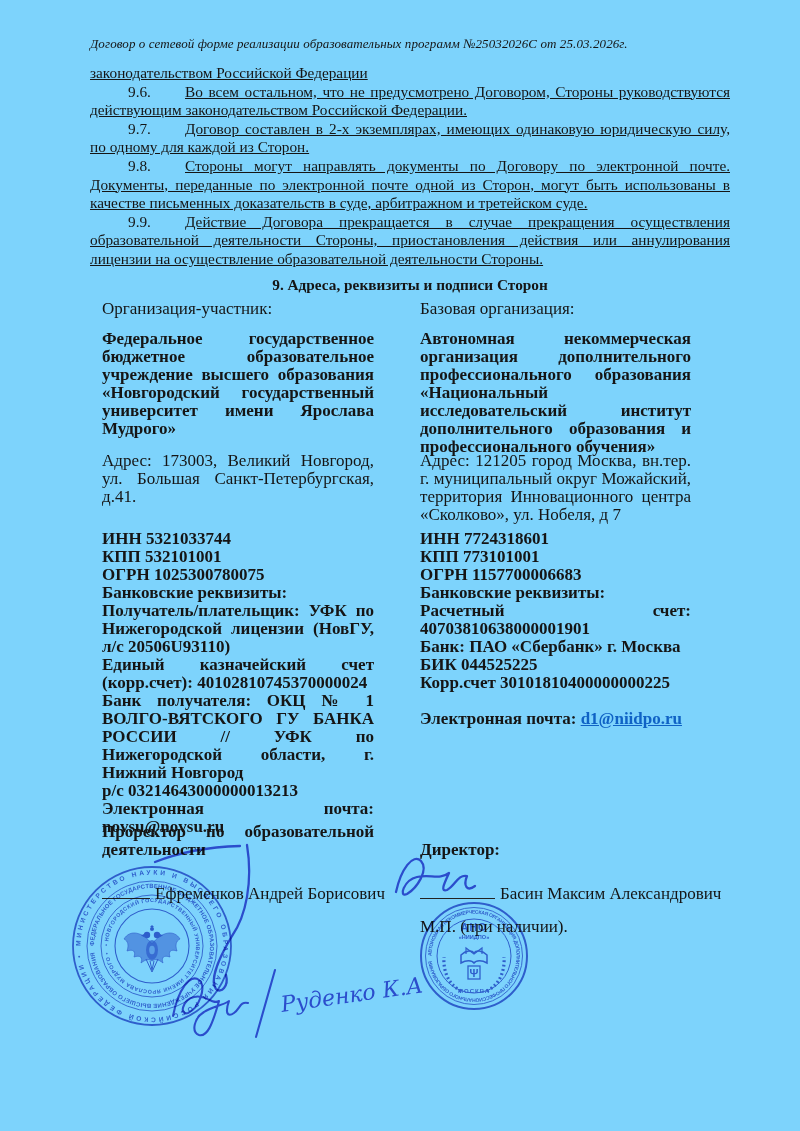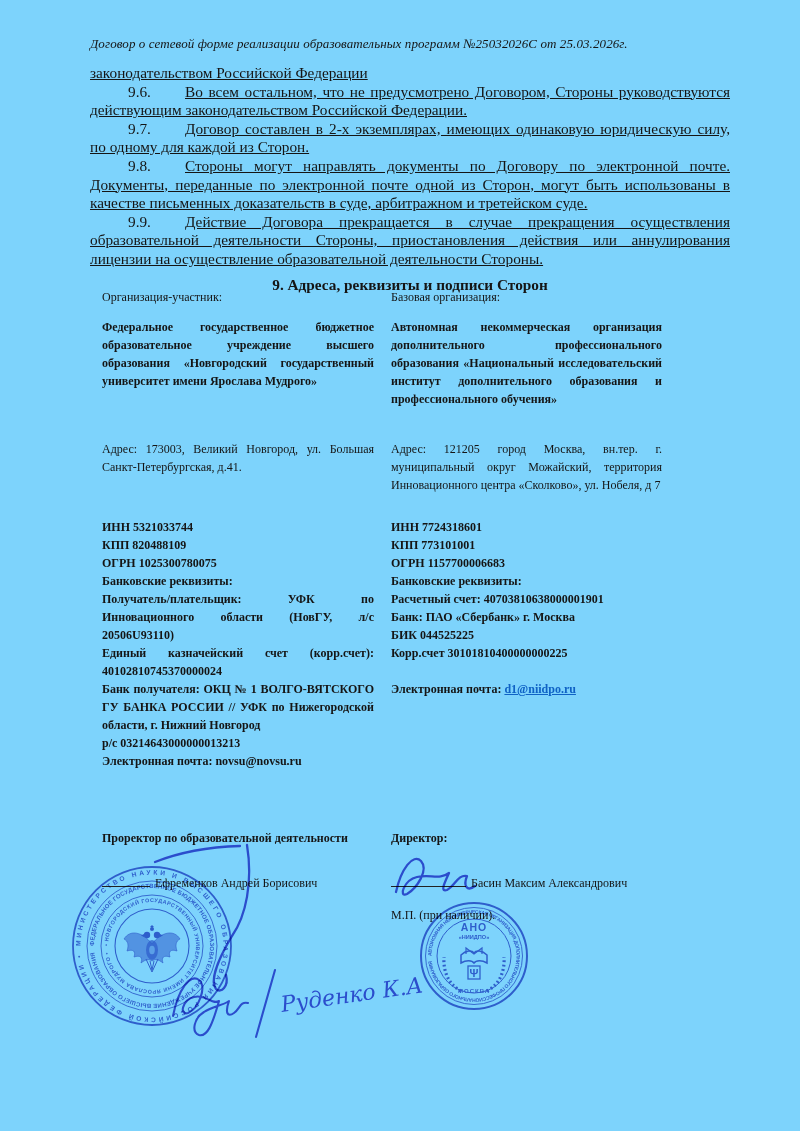--- a/index.html
+++ b/index.html
@@ -6,23 +6,23 @@
   .page{position:relative;width:800px;height:1131px;background:#7dd3fc;overflow:hidden;
         font-family:"Liberation Serif","DejaVu Serif",serif;color:#151515;}
   .doc-header{position:absolute;top:36px;left:90px;width:640px;
               font-style:italic;font-size:13px;letter-spacing:.1px;}
   .bodytext{position:absolute;top:64px;left:90px;width:640px;
             font-size:15.3px;line-height:18.6px;text-align:justify;}
   .bodytext p{margin:0;text-decoration:underline;}
   .cnum{display:inline-block;margin-left:38px;width:57px;}
   .section-heading{position:absolute;top:276px;left:90px;width:640px;margin:0;
                    text-align:center;font-size:15.3px;font-weight:bold;}
-  .parties{position:absolute;top:288px;left:102px;width:574px;
-           display:grid;grid-template-columns:272px 271px;column-gap:17px;
-           font-size:12px;line-height:18px;}
+  .parties{position:absolute;top:300px;left:102px;width:574px;
+           display:grid;grid-template-columns:272px 271px;column-gap:46px;
+           font-size:17px;line-height:18px;}
   .pcol{position:relative;}
   .row-label{height:30px;}
   .row-name{height:122px;font-weight:bold;text-align:justify;}
   .row-addr{height:78px;text-align:justify;}
   .row-req{height:293px;font-weight:bold;}
   .req{text-align:justify;}
   .req-blank{height:18px;}
   .row-role{height:36px;display:flex;align-items:flex-end;}
   .role-text{font-weight:bold;text-align:justify;width:100%;}
   .row-sign{margin-top:25px;height:19px;white-space:nowrap;}
@@ -57,24 +57,24 @@
   <h3 class="section-heading">9. Адреса, реквизиты и подписи Сторон</h3>
 
   <div class="parties">
 
     <div class="pcol">
       <div class="row-label">Организация-участник:</div>
       <div class="row-name">Федеральное государственное бюджетное образовательное учреждение высшего образования «Новгородский государственный университет имени Ярослава Мудрого»</div>
       <div class="row-addr">Адрес: 173003, Великий Новгород, ул. Большая Санкт-Петербургская, д.41.</div>
       <div class="row-req">
         <div class="req">ИНН 5321033744</div>
-        <div class="req">КПП 820488109</div>
+        <div class="req">КПП 532101001</div>
         <div class="req">ОГРН 1025300780075</div>
         <div class="req">Банковские реквизиты:</div>
-        <div class="req">Получатель/плательщик: УФК по Инновационного области (НовГУ, л/с 20506U93110)</div>
+        <div class="req">Получатель/плательщик: УФК по Нижегородской лицензии (НовГУ, л/с 20506U93110)</div>
         <div class="req">Единый казначейский счет (корр.счет): 40102810745370000024</div>
         <div class="req">Банк получателя: ОКЦ № 1 ВОЛГО-ВЯТСКОГО ГУ БАНКА РОССИИ // УФК по Нижегородской области, г. Нижний Новгород</div>
         <div class="req">р/с 03214643000000013213</div>
         <div class="req">Электронная почта: novsu@novsu.ru</div>
       </div>
       <div class="row-role">
         <div class="role-text">Проректор по образовательной деятельности</div>
       </div>
       <div class="row-sign">
         <span class="sig-line w48"></span><span>Ефременков Андрей Борисович</span>

